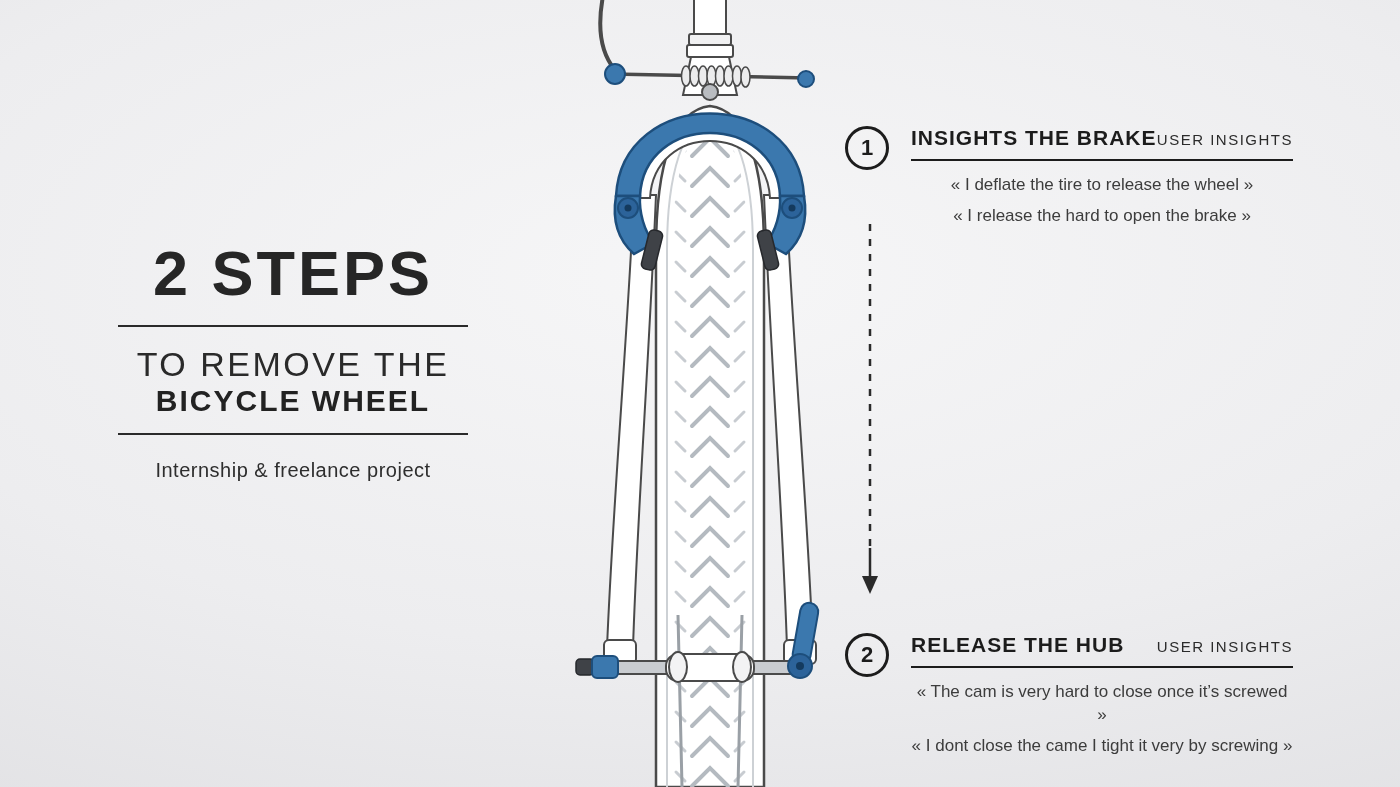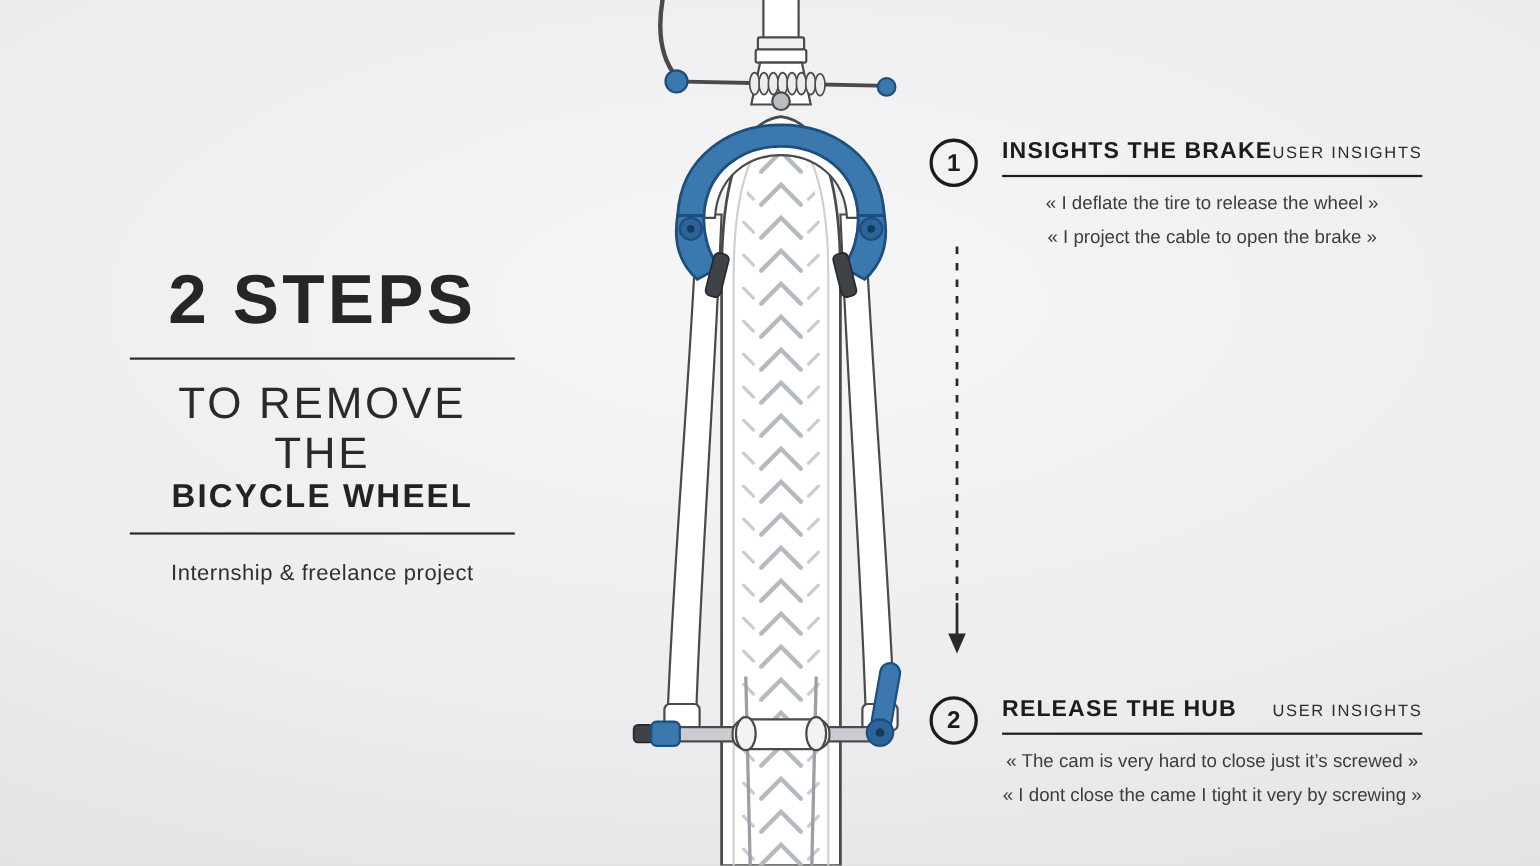--- a/index.html
+++ b/index.html
@@ -7,21 +7,21 @@
     position:relative;width:1400px;height:787px;overflow:hidden;
     background:radial-gradient(ellipse 120% 95% at 50% 35%, #f6f6f7 0%, #ededef 50%, #dddde0 100%);
     font-family:"Liberation Sans","DejaVu Sans",sans-serif;color:#262626;
   }
   svg.bike{position:absolute;left:0;top:0;pointer-events:none;}
 
   
   .title-block{position:absolute;left:118px;top:242px;width:350px;text-align:center;}
   .heading{font-size:63px;font-weight:700;letter-spacing:3px;line-height:1;color:#262626;}
   .rule{height:0;border-top:2px solid #2a2a2a;margin-top:20px;}
-  .sub1{font-size:40px;font-weight:400;letter-spacing:2.5px;margin-top:18px;color:#2a2a2a;}
+  .sub1{font-size:34px;font-weight:400;letter-spacing:2.5px;margin-top:18px;color:#2a2a2a;}
   .sub2{font-size:30px;font-weight:700;letter-spacing:2px;margin-top:0;color:#222;}
   .rule2{margin-top:15px;}
   .caption{font-size:20px;margin-top:24px;letter-spacing:0.5px;color:#2e2e2e;}
 
   
   .step{position:absolute;display:flex;align-items:flex-start;width:448px;left:845px;}
   .step1{top:126px;}
   .step2{top:633px;}
   .step-circle{
     width:38px;height:38px;border:3px solid #1c1c1c;border-radius:50%;
@@ -143,31 +143,31 @@
   <div class="step step1">
     <div class="step-circle">
       <span>1</span>
     </div>
     <div class="step-body">
       <div class="step-header">
         <span class="step-title">INSIGHTS THE BRAKE</span>
         <span class="step-tag">USER INSIGHTS</span>
       </div>
       <div class="quote first">« I deflate the tire to release the wheel »</div>
-      <div class="quote">« I project the cable to open the brake »</div>
+      <div class="quote">« I release the hard to open the brake »</div>
     </div>
   </div>
 
   <div class="step step2">
     <div class="step-circle">
       <span>2</span>
     </div>
     <div class="step-body">
       <div class="step-header">
         <span class="step-title">RELEASE THE HUB</span>
         <span class="step-tag">USER INSIGHTS</span>
       </div>
-      <div class="quote first">« The cam is very hard to close just it’s screwed »</div>
+      <div class="quote first">« The cam is very hard to close once it’s screwed »</div>
       <div class="quote">« I dont close the came I tight it very by screwing »</div>
     </div>
   </div>
 
 </div>
 
 </body></html>

